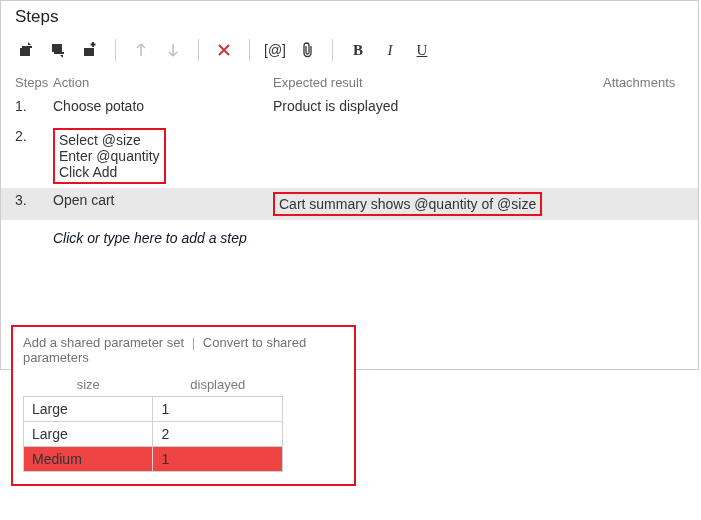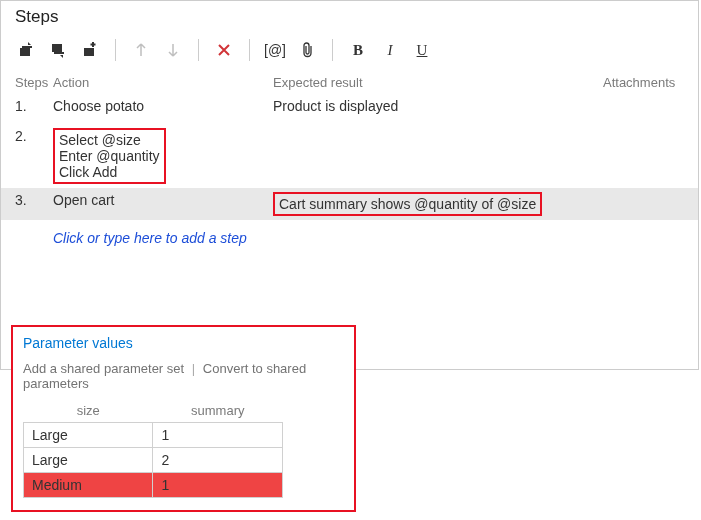--- a/index.html
+++ b/index.html
@@ -31,21 +31,21 @@
     display: grid;
     grid-template-columns: 38px 220px 330px auto;
     padding: 4px 14px;
     align-items: start;
   }
   .steps-header { color: #7a7a7a; font-size: 13px; }
   .step-row { font-size: 14px; min-height: 30px; }
   .step-row.selected { background: #e8e8e8; }
   .cell-action { padding-right: 8px; }
   .box-red { border: 2px solid #e81123; padding: 2px 4px; display: inline-block; }
-  .placeholder-row { padding: 10px 14px 0 52px; font-style: italic; color: #1d4ed8; font-size: 14px; }
+  .placeholder-row { padding: 10px 14px 0 52px; font-style: italic; color: #0f172a; font-size: 14px; }
 
   .param-panel {
     position: absolute; left: 10px; top: 324px;
     width: 345px;
     border: 2px solid #e81123;
     padding: 8px 10px 12px 10px;
     background: #fff;
   }
   .param-title { color: #0078d4; font-size: 14px; margin-bottom: 10px; }
   .param-links { font-size: 13px; margin-bottom: 8px; }
@@ -149,31 +149,30 @@
         <div>3.</div>
         <div class="cell-action"><span style="white-space: pre-line;">Open cart</span></div>
         <div><span class="box-red">Cart summary shows @quantity of @size</span></div>
         <div></div>
       </div>
     </div>
 
   <div class="placeholder-row">Click or type here to add a step</div>
 
   <div class="param-panel">
-    <div class="param-title">Parameter values</div>
     <div class="param-links">
       <a href="#">Add a shared parameter set</a>
       <span class="sep">|</span>
       <a href="#">Convert to shared parameters</a>
     </div>
     <table class="param-table">
       <thead>
           <tr>
         <th style="width:130px">size</th>
-        <th style="width:130px">summary</th>
+        <th style="width:130px">displayed</th>
       </tr>
         </thead>
       <tbody id="param-body">
           <tr>
             <td>Large</td>
             <td>1</td>
           </tr>
           <tr>
             <td>Large</td>
             <td>2</td>

